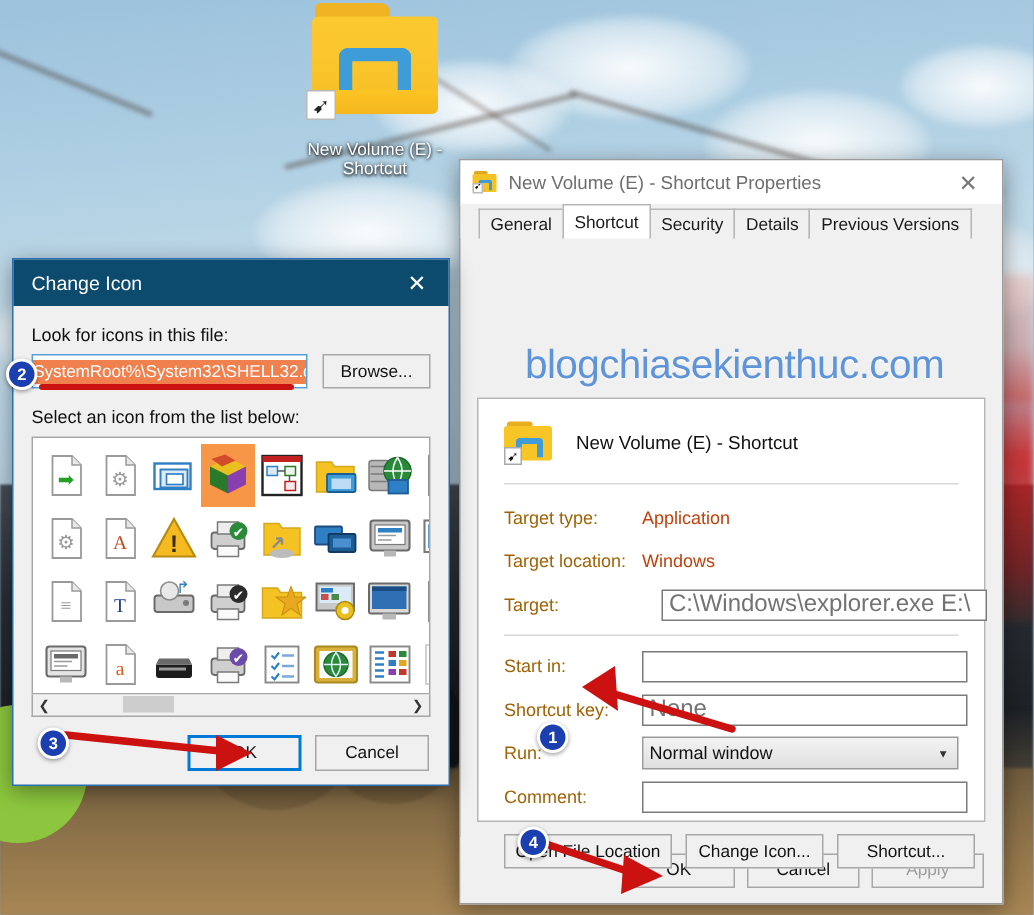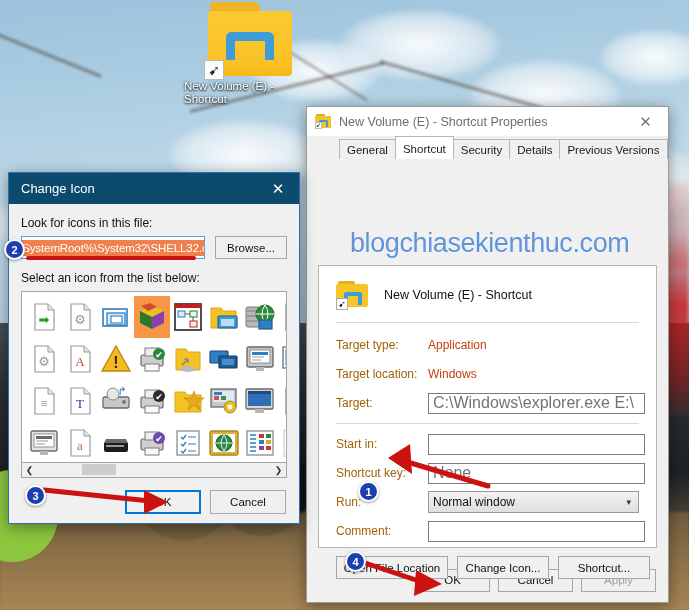--- a/index.html
+++ b/index.html
@@ -95,21 +95,21 @@
     position:absolute; left:4px; top:58px; width:84px; height:16px;
     background: linear-gradient(180deg,#fcc425,#f4b81c); border-radius:0 0 4px 4px;
   }
   .shortcut-arrow {
     position:absolute; left:0px; top:58px; width:20px; height:20px;
     background:#fdfdfd; border:1px solid #b9b9b9;
     display:flex; align-items:center; justify-content:center;
     font-size:14px; color:#222; line-height:1;
   }
   .icon-label {
-    margin-top:2px; text-align:left; font-size:11.5px; color:#fff;
+    margin-top:16px; text-align:center; font-size:11.5px; color:#fff;
     line-height:12.5px; text-shadow:0 1px 2px rgba(0,0,0,.85), 0 0 3px rgba(0,0,0,.7);
     width:132px;
   }
 
   
   .win-shadow { box-shadow: 0 3px 14px rgba(0,0,0,.40); }
 
   
   #props-dialog {
     position:absolute; left:306px; top:106px; width:363px; height:497px;
@@ -125,21 +125,21 @@
   .pis-glyph { position:absolute; left:4px; top:6px; width:9px; height:7px; border:2px solid #3e9cd9; border-bottom:none; border-radius:2px 2px 0 0;}
   .pis-arrow { position:absolute; left:0; top:8px; width:7px; height:7px; background:#fff; border:1px solid #bbb; font-size:6px; line-height:5px; text-align:center; color:#111;}
   #props-title { font-size:12.5px; color:#6e6e6e; flex:1; }
   #props-close {
     width:45px; height:30px; display:flex; align-items:center; justify-content:center;
     font-size:15px; color:#777; font-family:"Liberation Sans",sans-serif;
   }
 
   #tabstrip {
     display:flex; align-items:flex-end; height:22px;
-    padding-left:32px; background:#f0f0f0; position:relative;
+    padding-left:12px; background:#f0f0f0; position:relative;
   }
   .tab {
     font-size:11.5px; color:#1a1a1a; padding:3px 7px 3px 7px;
     border:1px solid #b6b6b6; border-bottom:none; background:#f0f0f0;
     margin-right:-1px; height:20px; line-height:14px; position:relative; z-index:1;
   }
   .tab.active {
     background:#fff; height:23px; line-height:16px; z-index:3;
     border-color:#b6b6b6; padding-top:4px;
   }
@@ -353,21 +353,21 @@
     <div class="frow">
       <div class="flabel">Target type:</div>
       <div class="fvalue">Application</div>
     </div>
 
     <div class="frow">
       <div class="flabel">Target location:</div>
       <div class="fvalue">Windows</div>
     </div>
 
-    <div class="frow" style="margin-bottom:4px;">
+    <div class="frow" style="margin-bottom:4px;gap:13px;">
       <div class="flabel">Target:</div>
       <input class="finput" value="C:\Windows\explorer.exe E:\" style="">
     </div>
 
     <div class="hr" style="margin:10px 0 10px 0;"></div>
 
     <div class="frow">
       <div class="flabel">Start in:</div>
       <input class="finput" value="" style="">
     </div>

